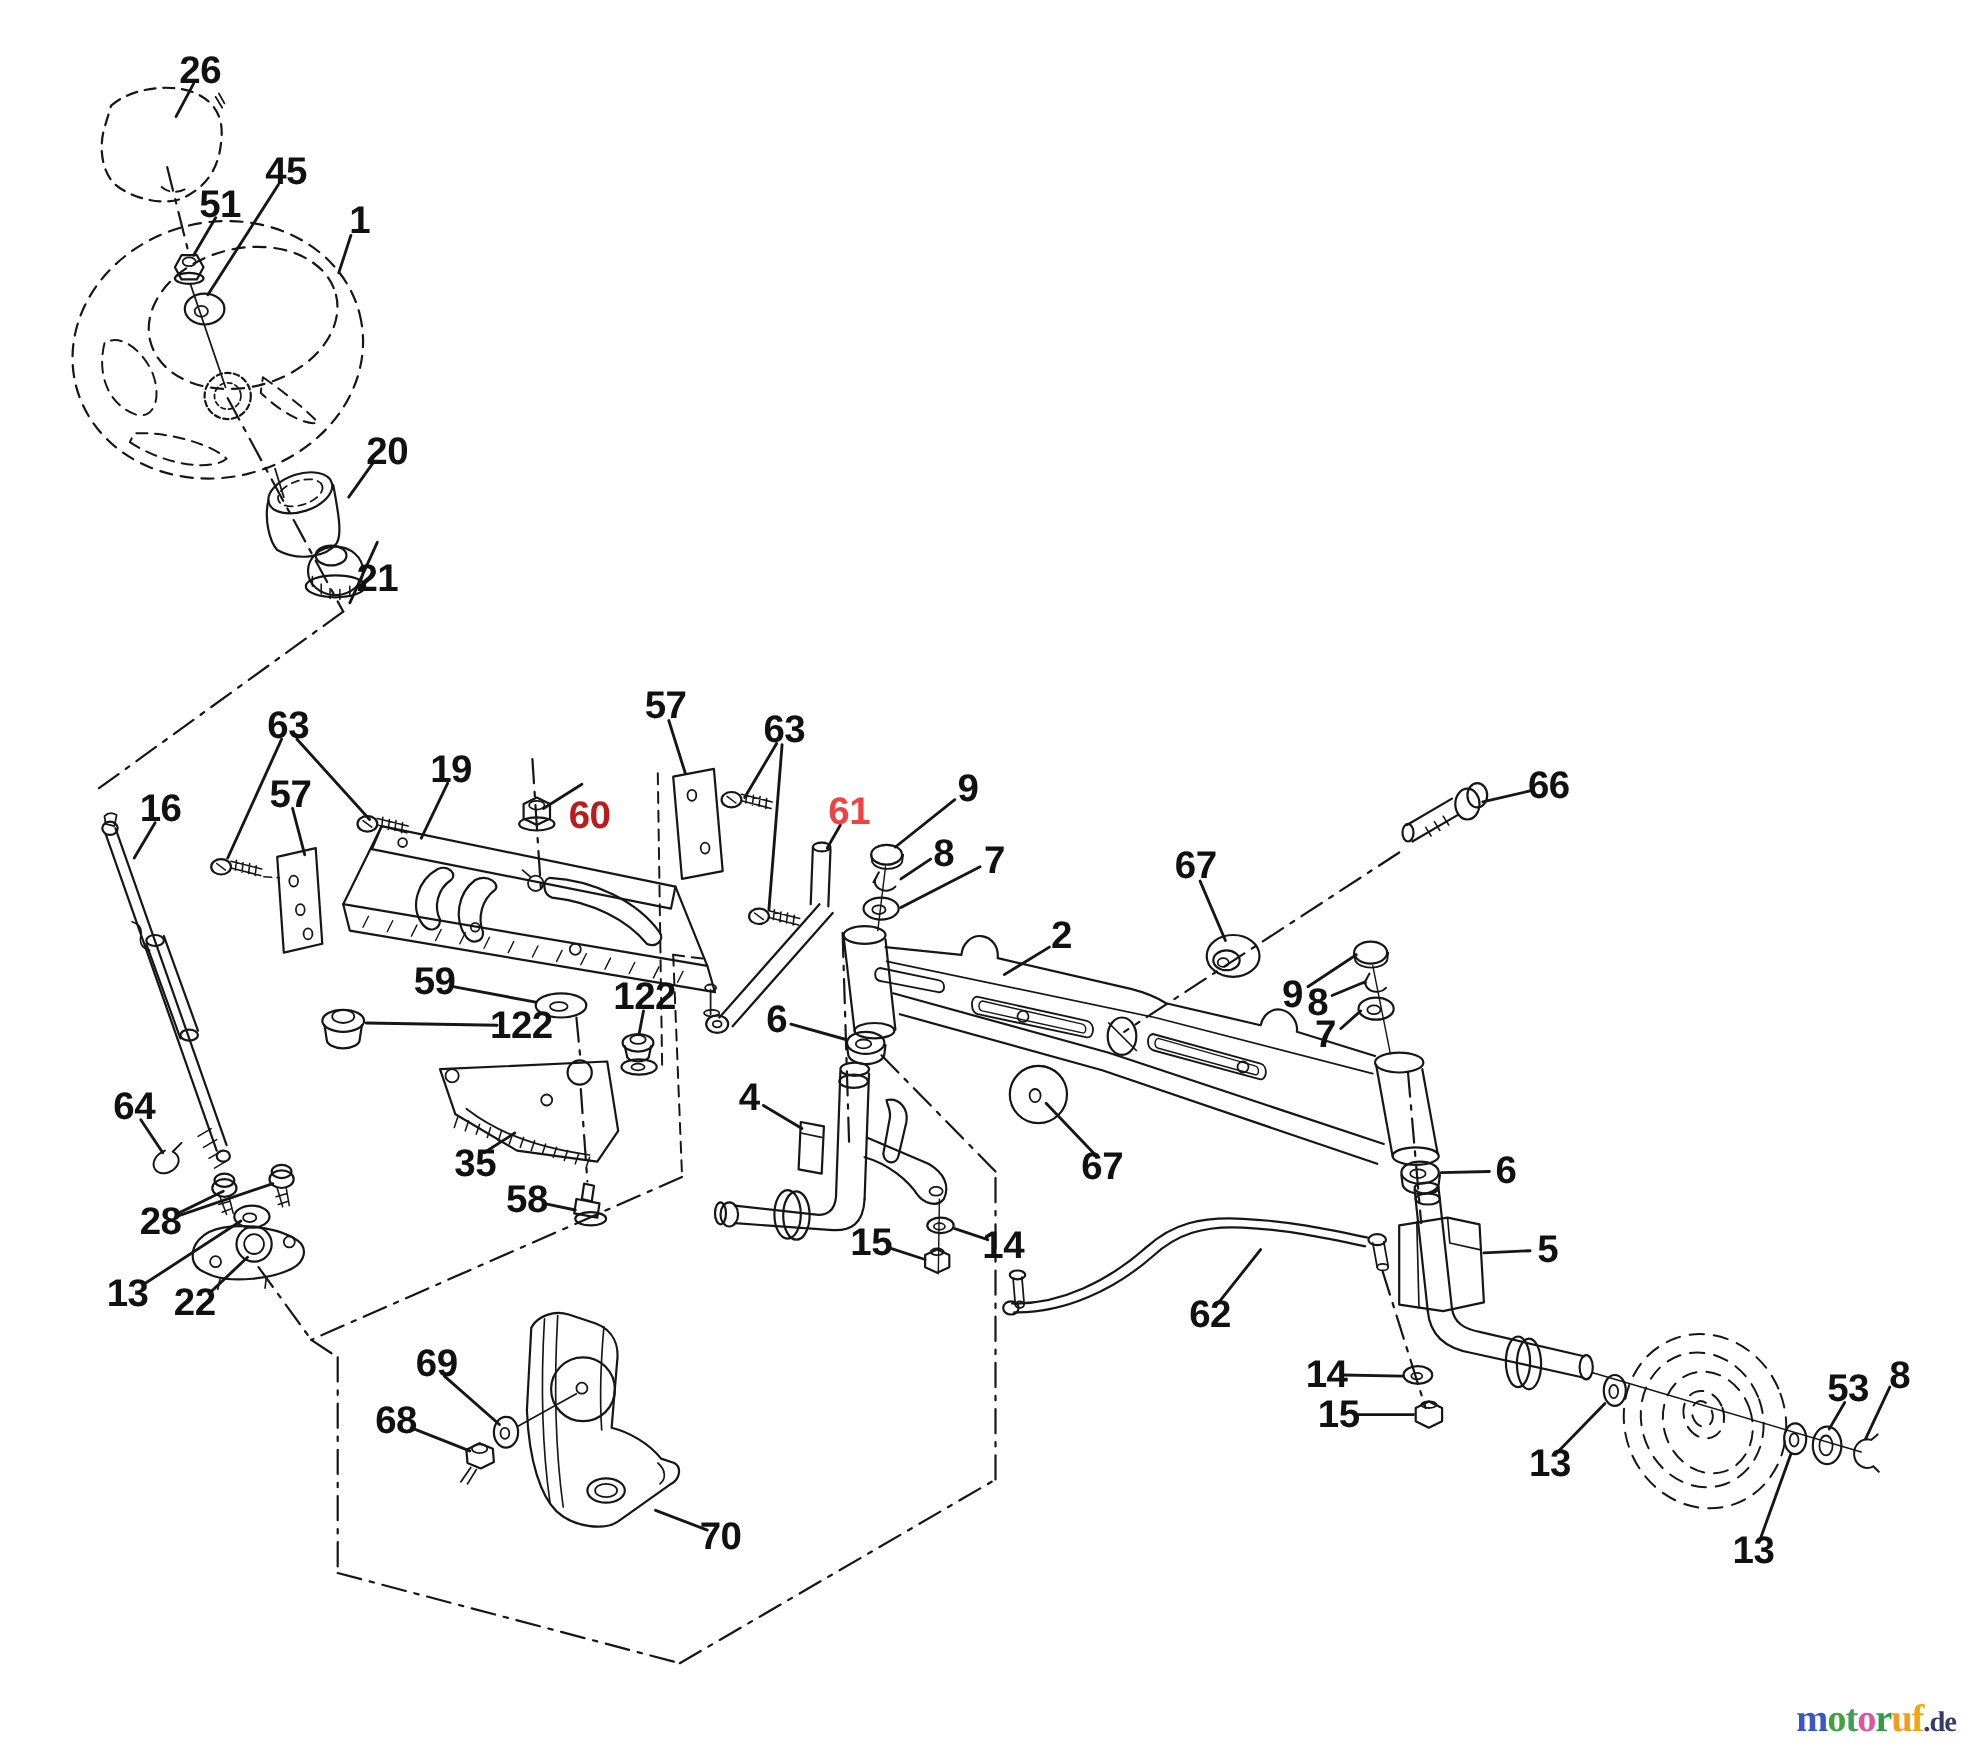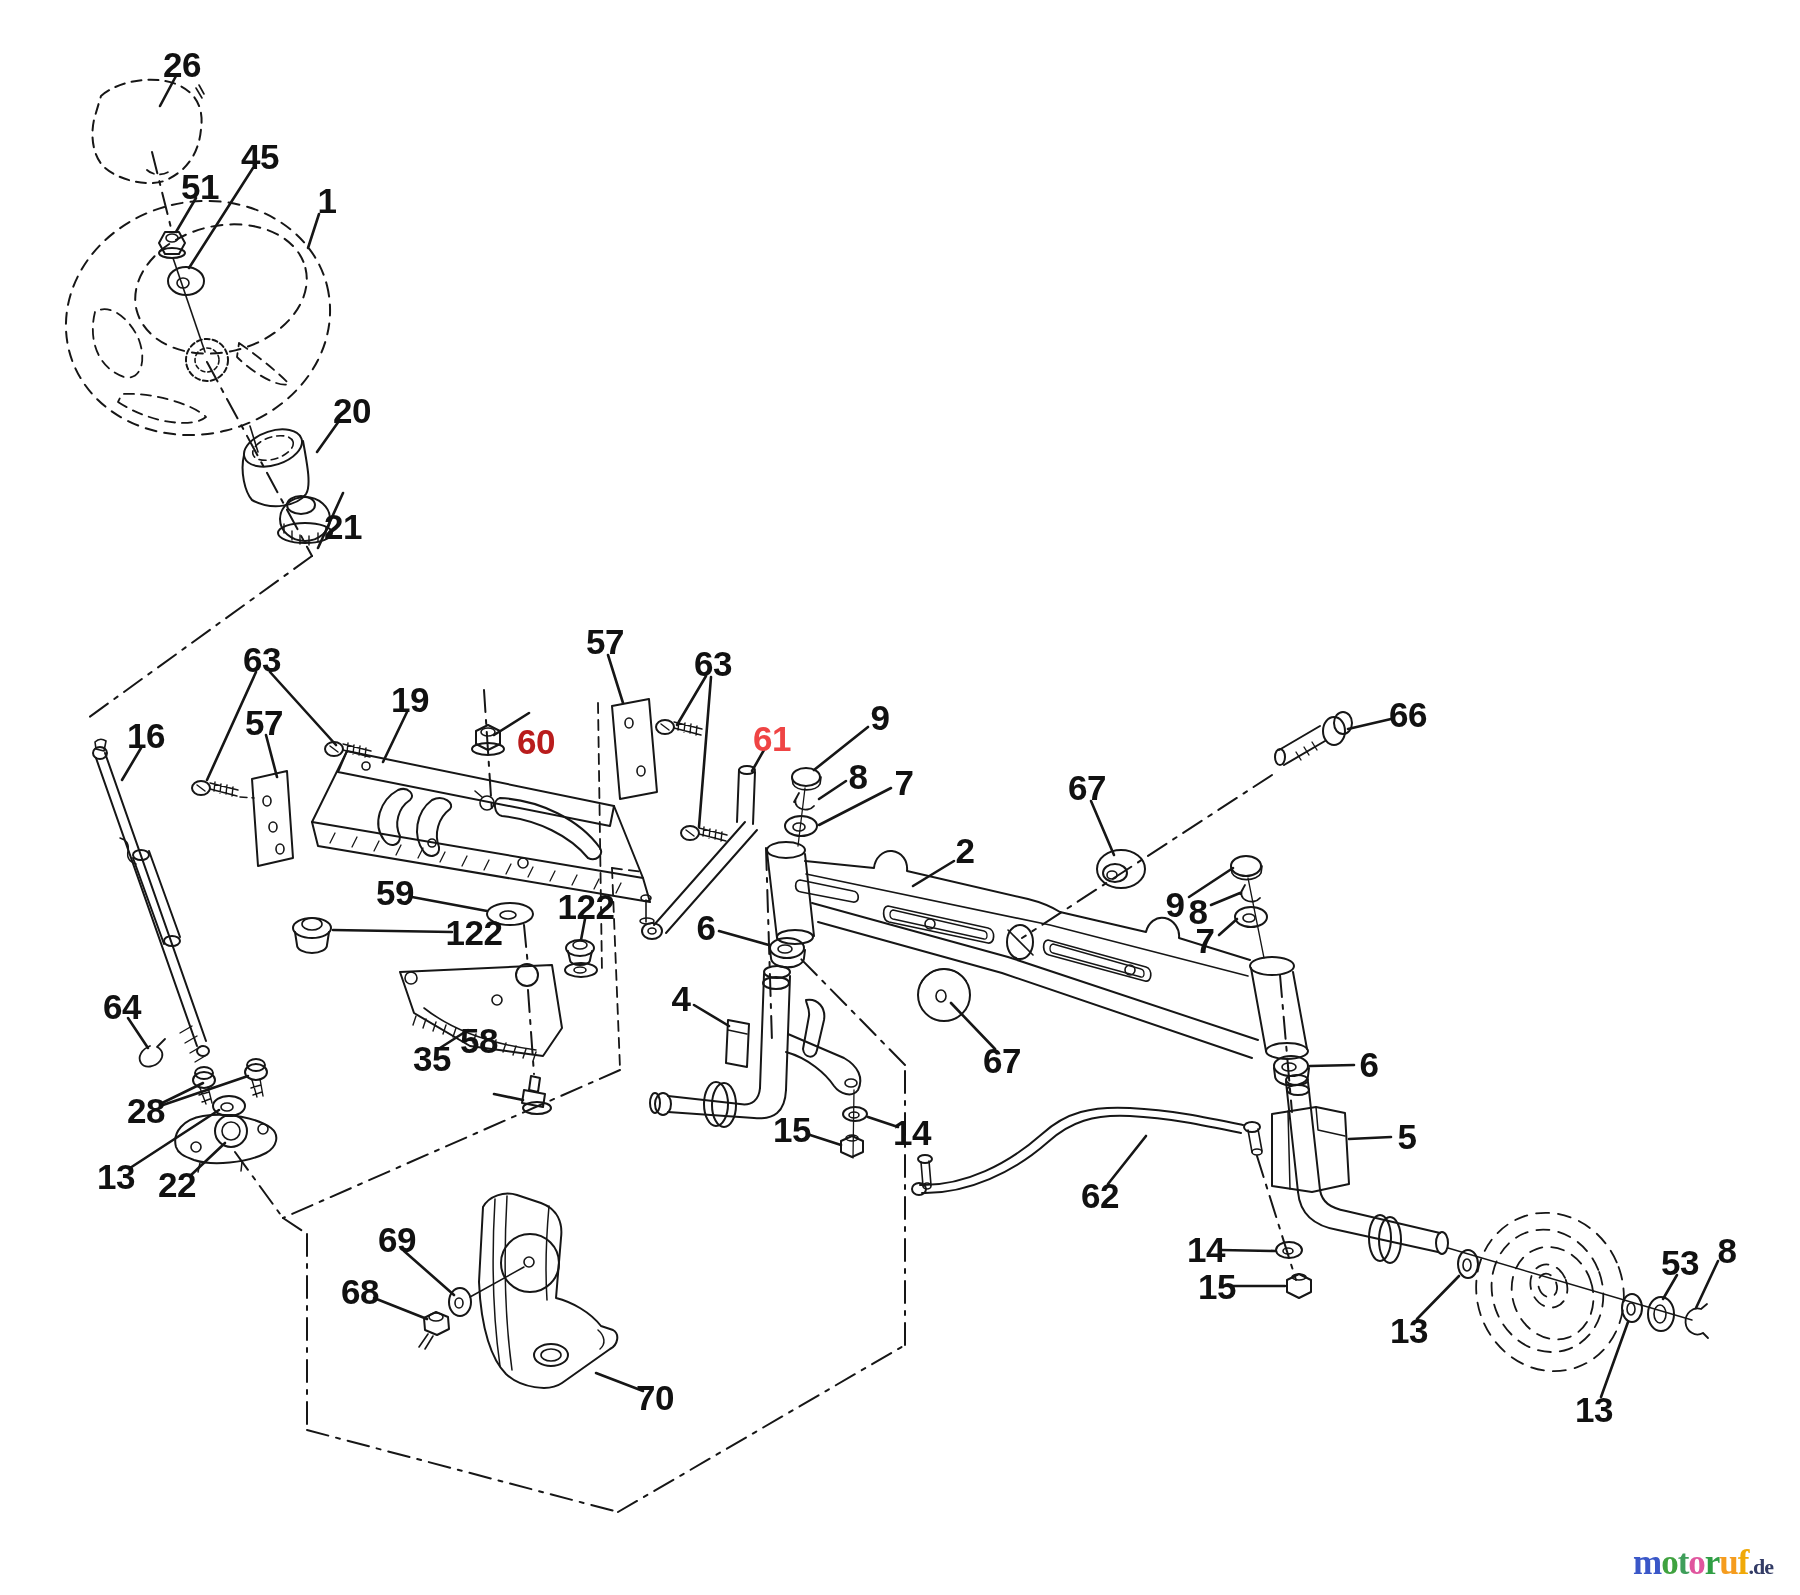--- a/index.html
+++ b/index.html
@@ -3,21 +3,21 @@
 <meta charset="utf-8">
 <style>
   html,body{margin:0;padding:0;background:#fff;}
   .stage{position:relative;width:1800px;height:1595px;background:#ffffff;overflow:hidden;
          font-family:"Liberation Sans",sans-serif;}
   .art{position:absolute;left:0;top:0;}
   .callout{position:absolute;transform:translate(-50%,-50%);font-size:35px;font-weight:600;
            color:#111;letter-spacing:-0.5px;white-space:nowrap;line-height:1;}
   .wm{position:absolute;left:1633px;top:1545px;font-family:"Liberation Serif",serif;
       font-weight:bold;font-size:35px;letter-spacing:-1px;line-height:1;}
-  .wm .de{font-size:22px;font-weight:bold;margin-top:24px;}
+  .wm .de{font-size:26px;font-weight:bold;margin-top:24px;}
 </style>
 </head>
 <body>
 
 <div class="stage">
 
   <svg class="art" width="1800" height="1595" viewBox="0 0 1800 1595" stroke="#161616" fill="none" stroke-width="2" stroke-linecap="round" stroke-linejoin="round">
 
     <g>
       <ellipse cx="198" cy="318" rx="133" ry="116" transform="rotate(-14 198 318)" stroke-dasharray="11 8"></ellipse>
@@ -471,21 +471,21 @@
       <div class="callout" style="left: 1175px; top: 904px; color: rgb(17, 17, 17);">9</div>
       <div class="callout" style="left: 1198px; top: 911px; color: rgb(17, 17, 17);">8</div>
       <div class="callout" style="left: 1205px; top: 940px; color: rgb(17, 17, 17);">7</div>
       <div class="callout" style="left: 395px; top: 892px; color: rgb(17, 17, 17);">59</div>
       <div class="callout" style="left: 474px; top: 932px; color: rgb(17, 17, 17);">122</div>
       <div class="callout" style="left: 586px; top: 906px; color: rgb(17, 17, 17);">122</div>
       <div class="callout" style="left: 706px; top: 927px; color: rgb(17, 17, 17);">6</div>
       <div class="callout" style="left: 681px; top: 998px; color: rgb(17, 17, 17);">4</div>
       <div class="callout" style="left: 122px; top: 1006px; color: rgb(17, 17, 17);">64</div>
       <div class="callout" style="left: 432px; top: 1058px; color: rgb(17, 17, 17);">35</div>
-      <div class="callout" style="left: 479px; top: 1040px; color: rgb(17, 17, 17);">58</div>
+      <div class="callout" style="left: 479px; top: 1090px; color: rgb(17, 17, 17);">58</div>
       <div class="callout" style="left: 146px; top: 1110px; color: rgb(17, 17, 17);">28</div>
       <div class="callout" style="left: 116px; top: 1176px; color: rgb(17, 17, 17);">13</div>
       <div class="callout" style="left: 177px; top: 1184px; color: rgb(17, 17, 17); text-align: center;">22</div>
       <div class="callout" style="left: 397px; top: 1239px; color: rgb(17, 17, 17);">69</div>
       <div class="callout" style="left: 360px; top: 1291px; color: rgb(17, 17, 17);">68</div>
       <div class="callout" style="left: 655px; top: 1397px; color: rgb(17, 17, 17);">70</div>
       <div class="callout" style="left: 792px; top: 1129px; color: rgb(17, 17, 17);">15</div>
       <div class="callout" style="left: 912px; top: 1132px; color: rgb(17, 17, 17);">14</div>
       <div class="callout" style="left: 1002px; top: 1060px; color: rgb(17, 17, 17);">67</div>
       <div class="callout" style="left: 1100px; top: 1195px; color: rgb(17, 17, 17);">62</div>

